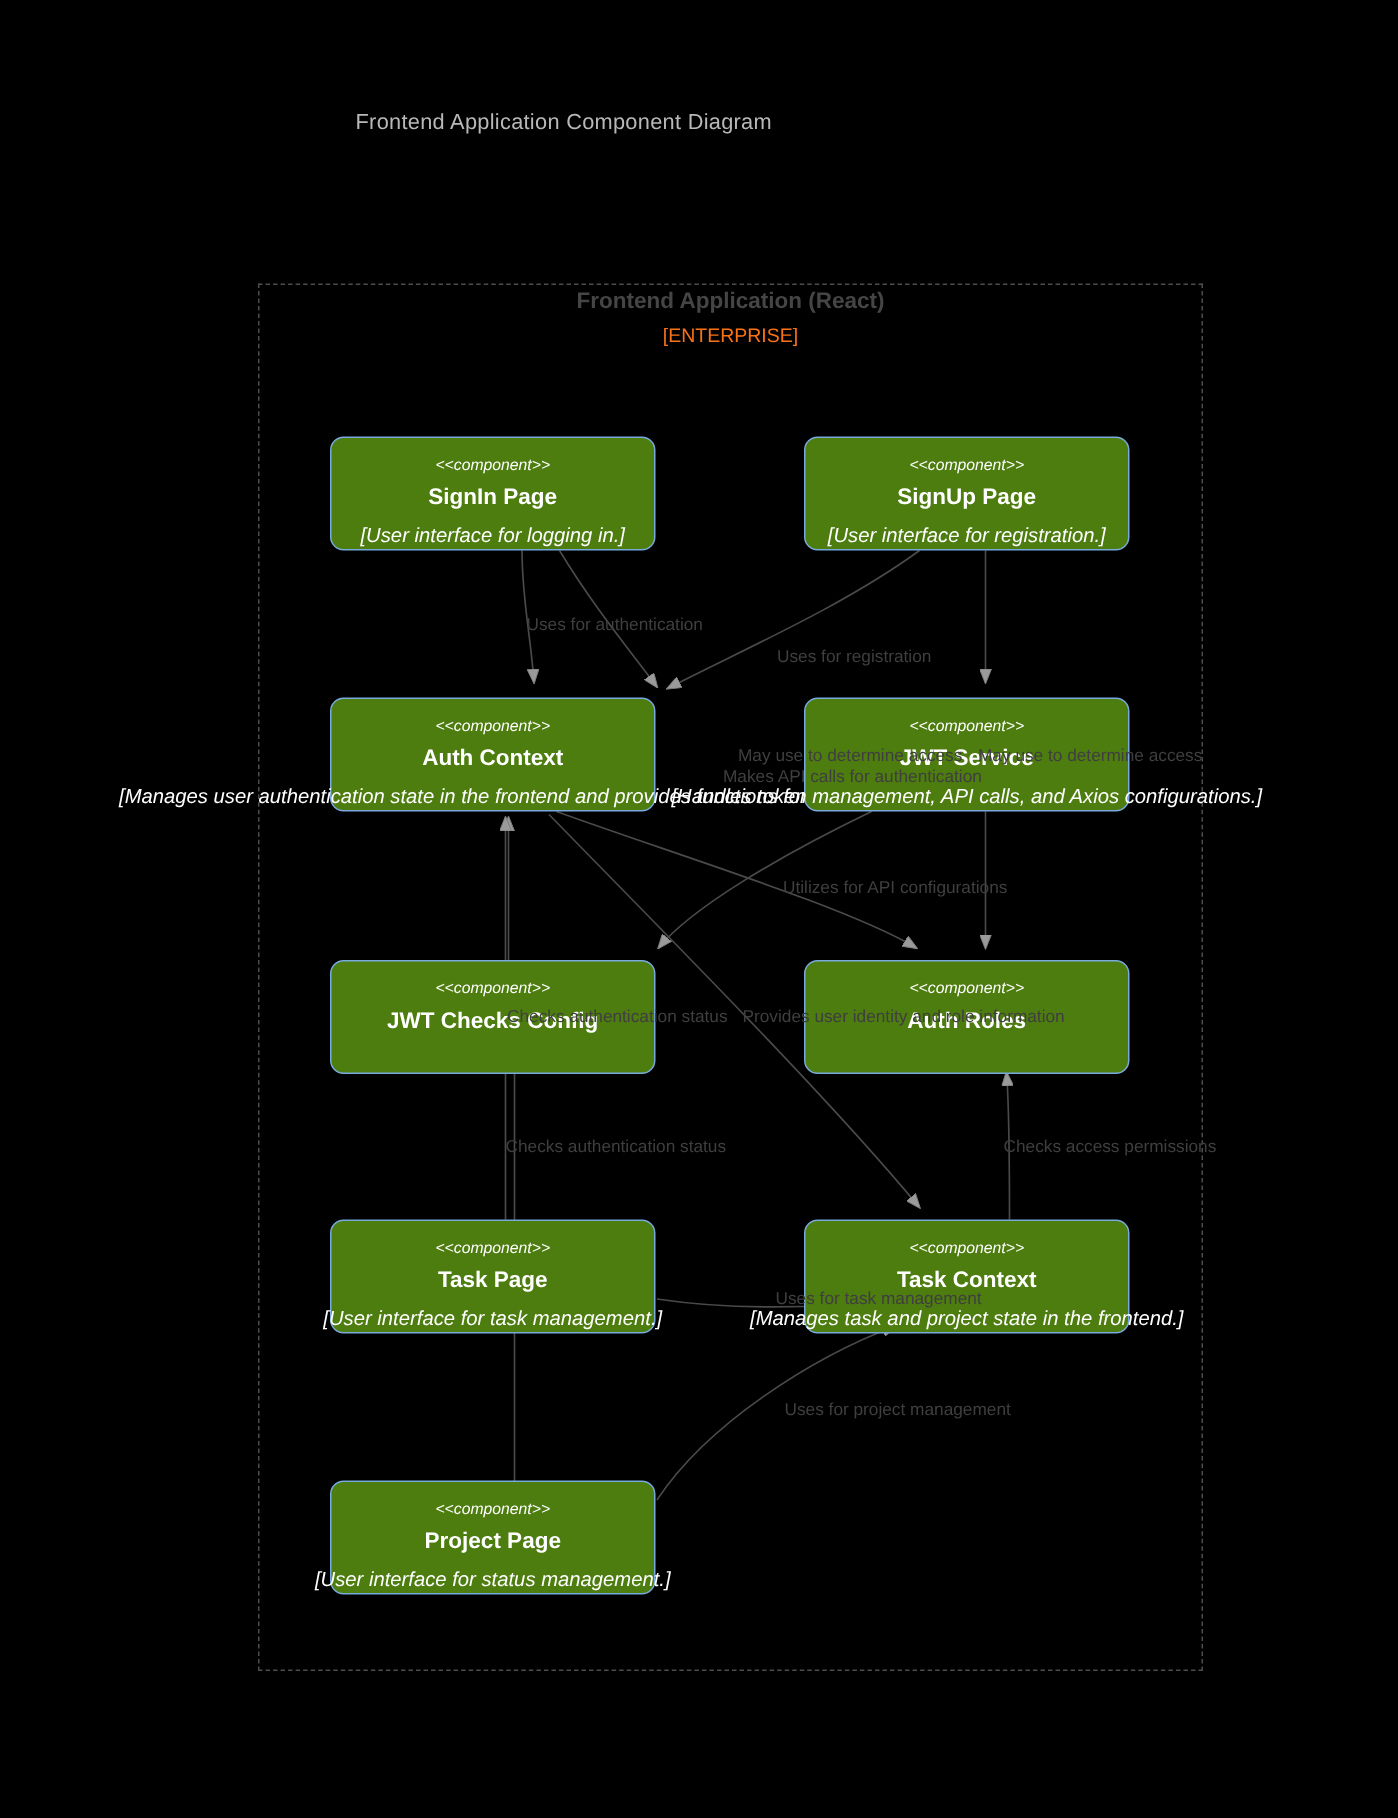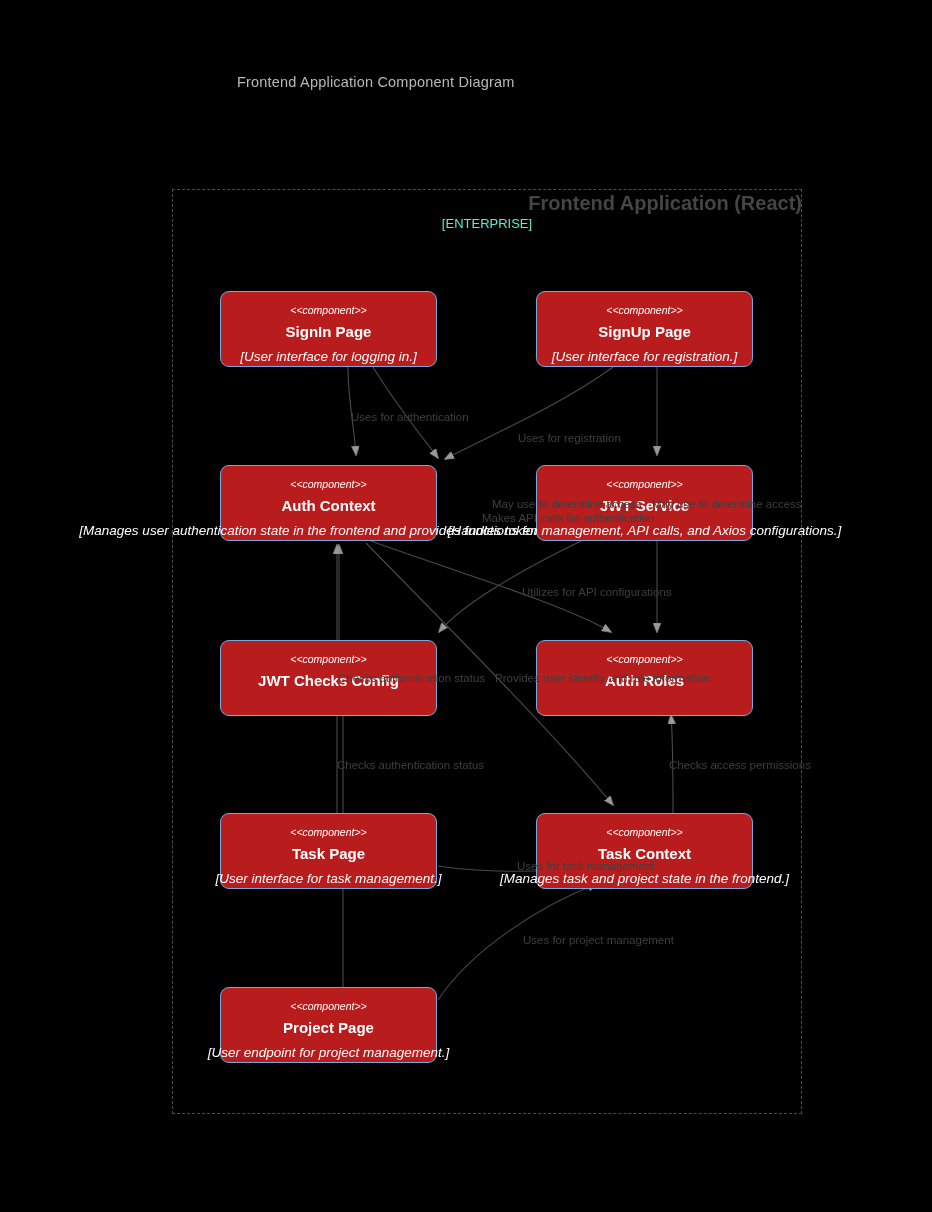--- a/index.html
+++ b/index.html
@@ -43,42 +43,42 @@
     width: 630px;
     height: 925px;
     border: 1.4px dashed #4d4d4d;
     box-sizing: border-box;
   }
   .package-title {
     position: absolute;
     left: 151px;
     top: 192px;
     width: 630px;
-    text-align: right;
-    font-size: 20px;
+    text-align: center;
+    font-size: 15px;
     font-weight: bold;
     color: #454545;
     white-space: nowrap;
   }
   .package-subtitle {
     position: absolute;
     left: 151px;
     top: 216px;
     width: 630px;
     text-align: center;
     font-size: 13px;
-    color: #5eead4;
+    color: #f97316;
     white-space: nowrap;
   }
 
   
   .component {
     position: absolute;
     box-sizing: border-box;
-    background: #b91c1c;
+    background: #4d7c0f;
     border: 1px solid #78aade;
     border-radius: 9px;
     height: 76px;
   }
   .comp-stereo {
     position: absolute;
     left: 0; right: 0;
     top: 12px;
     text-align: center;
     font-size: 10.5px;
@@ -211,21 +211,21 @@
 
   <div class="component" style="left:515px; top:813px; width:217px;">
     <div class="comp-stereo">&lt;&lt;component&gt;&gt;</div>
     <div class="comp-name">Task Context</div>
     <div class="comp-desc">[Manages task and project state in the frontend.]</div>
   </div>
 
   <div class="component" style="left:199px; top:987px; width:217px;">
     <div class="comp-stereo">&lt;&lt;component&gt;&gt;</div>
     <div class="comp-name">Project Page</div>
-    <div class="comp-desc">[User endpoint for project management.]</div>
+    <div class="comp-desc">[User interface for status management.]</div>
   </div>
 
   <div class="edge-label" style="left:330px; top:411px;">Uses for authentication</div>
 
   <div class="edge-label" style="left:497px; top:432px;">Uses for registration</div>
 
   <div class="edge-label" style="left:471px; top:498px;">May use to determine access</div>
 
   <div class="edge-label" style="left:631px; top:498px;">May use to determine access</div>
 

